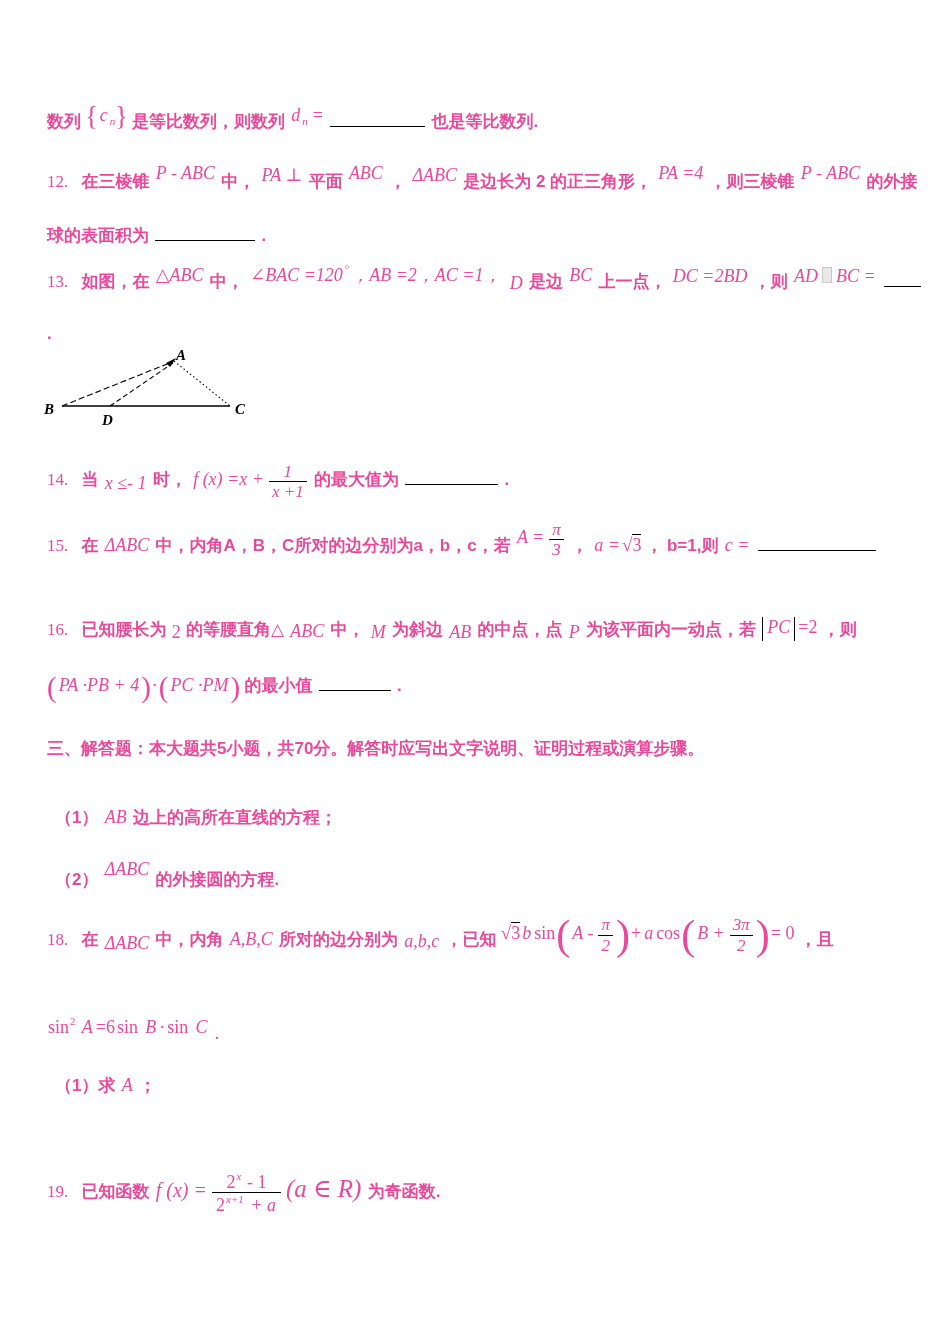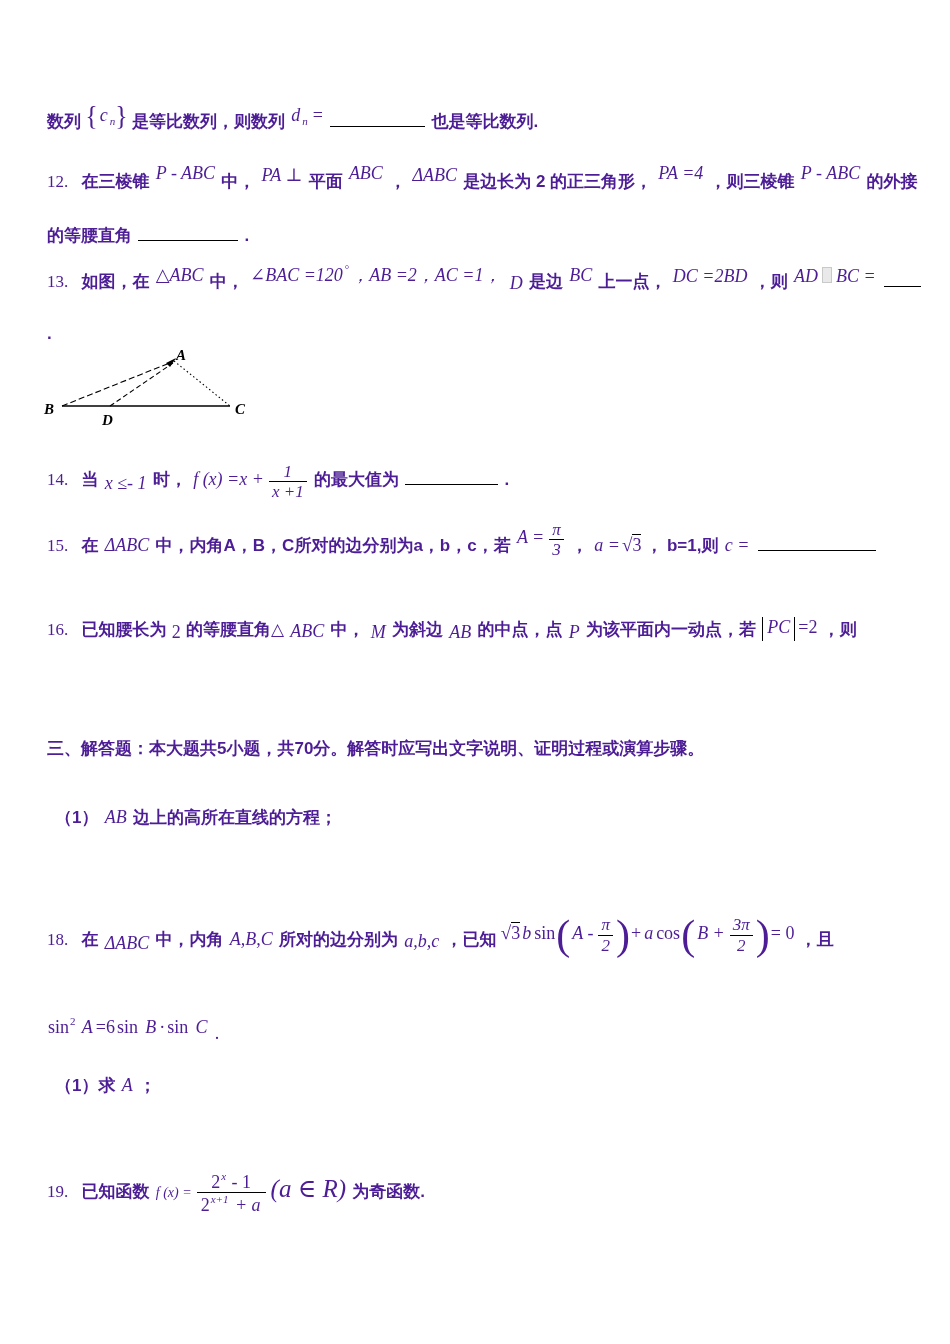--- a/index.html
+++ b/index.html
@@ -1,16 +1,16 @@
 <!DOCTYPE html>
 <html><head>
 <meta charset="utf-8">
 <style>
   html,body{margin:0;padding:0;background:#ffffff;}
-  .page{position:relative;width:950px;height:1344px;background:#ffffff;color:#4c1d95;
+  .page{position:relative;width:950px;height:1344px;background:#ffffff;color:#ec4899;
         font-family:"Liberation Serif","DejaVu Serif",serif;font-size:17px;overflow:hidden;}
   .line{position:absolute;left:47px;white-space:nowrap;line-height:1.45;}
   .cn{font-family:"Liberation Sans","DejaVu Sans",sans-serif;font-weight:600;}
   .qnum{font-weight:400;margin-right:9px;}
   .m{font-style:italic;font-size:18px;margin:0 2px;}
   .mu{font-style:normal;font-size:18px;margin:0 1px;}
   .rel{position:relative;display:inline-block;}
   .msub{font-size:11px;font-style:italic;vertical-align:-4px;}
   .msup{font-size:11px;vertical-align:8px;}
   .brace{font-weight:300;font-size:26px;vertical-align:-4px;display:inline-block;transform:scaleY(1.05);}
@@ -54,21 +54,21 @@
     <span class="cn">，</span>
     <span class="m rel" style="top:-6px">ΔABC</span>
     <span class="cn">是边长为 2 的正三角形，</span>
     <span class="m rel" style="top:-8px">PA =4</span>
     <span class="cn">，则三棱锥</span>
     <span class="m rel" style="top:-8px">P - ABC</span>
     <span class="cn">的外接</span>
   </div>
 
   <div class="line" style="top:224px">
-    <span class="cn">的等腰直角</span>
+    <span class="cn">球的表面积为</span>
     <span class="blank" style="width:100px"></span>
     <span class="cn">.</span>
   </div>
 
   <div class="line" style="top:268px">
     <span class="qnum">13.</span>
     <span class="cn">如图，在</span>
     <span class="m rel" style="top:-6px">△ABC</span>
     <span class="cn">中，</span>
     <span class="rel" style="top:-6px"><span class="m">∠BAC =120</span><span class="msup">°</span><span class="m">，AB =2，AC =1，</span></span>
@@ -135,32 +135,43 @@
     <span class="m rel" style="top:3px">M</span>
     <span class="cn">为斜边</span>
     <span class="m rel" style="top:3px">AB</span>
     <span class="cn">的中点，点</span>
     <span class="m rel" style="top:3px">P</span>
     <span class="cn">为该平面内一动点，若</span>
     <span class="rel" style="top:-2px"><span class="vbar"></span><span class="m">PC</span><span class="vbar"></span><span class="mu">=2</span></span>
     <span class="cn">，则</span>
   </div>
 
+  <div class="line" style="top:672px">
+    <span class="bigp">(</span><span class="m">PA ·PB + 4</span><span class="bigp">)</span><span class="mu">·</span><span class="bigp">(</span><span class="m">PC ·PM</span><span class="bigp">)</span>
+    <span class="cn">的最小值</span>
+    <span class="blank" style="width:72px"></span>
+    <span class="cn">.</span>
+  </div>
 
   <div class="line" style="top:737px">
     <span class="cn">三、解答题：本大题共5小题，共70分。解答时应写出文字说明、证明过程或演算步骤。</span>
   </div>
 
 
   <div class="line" style="top:804px;left:55px">
     <span class="cn">（1）</span>
     <span class="m">AB</span>
     <span class="cn">边上的高所在直线的方程；</span>
   </div>
 
+  <div class="line" style="top:866px;left:55px">
+    <span class="cn">（2）</span>
+    <span class="m rel" style="top:-10px">ΔABC</span>
+    <span class="cn">的外接圆的方程.</span>
+  </div>
 
   <div class="line" style="top:920px">
     <span class="qnum">18.</span>
     <span class="cn">在</span>
     <span class="m rel" style="top:4px">ΔABC</span>
     <span class="cn">中，内角</span>
     <span class="m">A,B,C</span>
     <span class="cn">所对的边分别为</span>
     <span class="m rel" style="top:2px">a,b,c</span>
     <span class="cn">，已知</span>
@@ -179,17 +190,17 @@
   <div class="line" style="top:1072px;left:55px">
     <span class="cn">（1）求</span>
     <span class="m">A</span>
     <span class="cn">；</span>
   </div>
 
 
   <div class="line" style="top:1170px">
     <span class="qnum">19.</span>
     <span class="cn">已知函数</span>
-    <span class="m" style="font-size:14px">f (x) =</span><span class="frac"><span class="fnum"><span class="mu">2</span><span class="msup">x</span><span class="mu"> - 1</span></span><span class="fden"><span class="mu">2</span><span class="msup">x+1</span><span class="m"> + a</span></span></span><span class="m" style="font-size:25px">(a ∈ R)</span>
+    <span class="m" style="font-size:20px">f (x) =</span><span class="frac"><span class="fnum"><span class="mu">2</span><span class="msup">x</span><span class="mu"> - 1</span></span><span class="fden"><span class="mu">2</span><span class="msup">x+1</span><span class="m"> + a</span></span></span><span class="m" style="font-size:25px">(a ∈ R)</span>
     <span class="cn">为奇函数.</span>
   </div>
 
 </div>
 
 </body></html>

